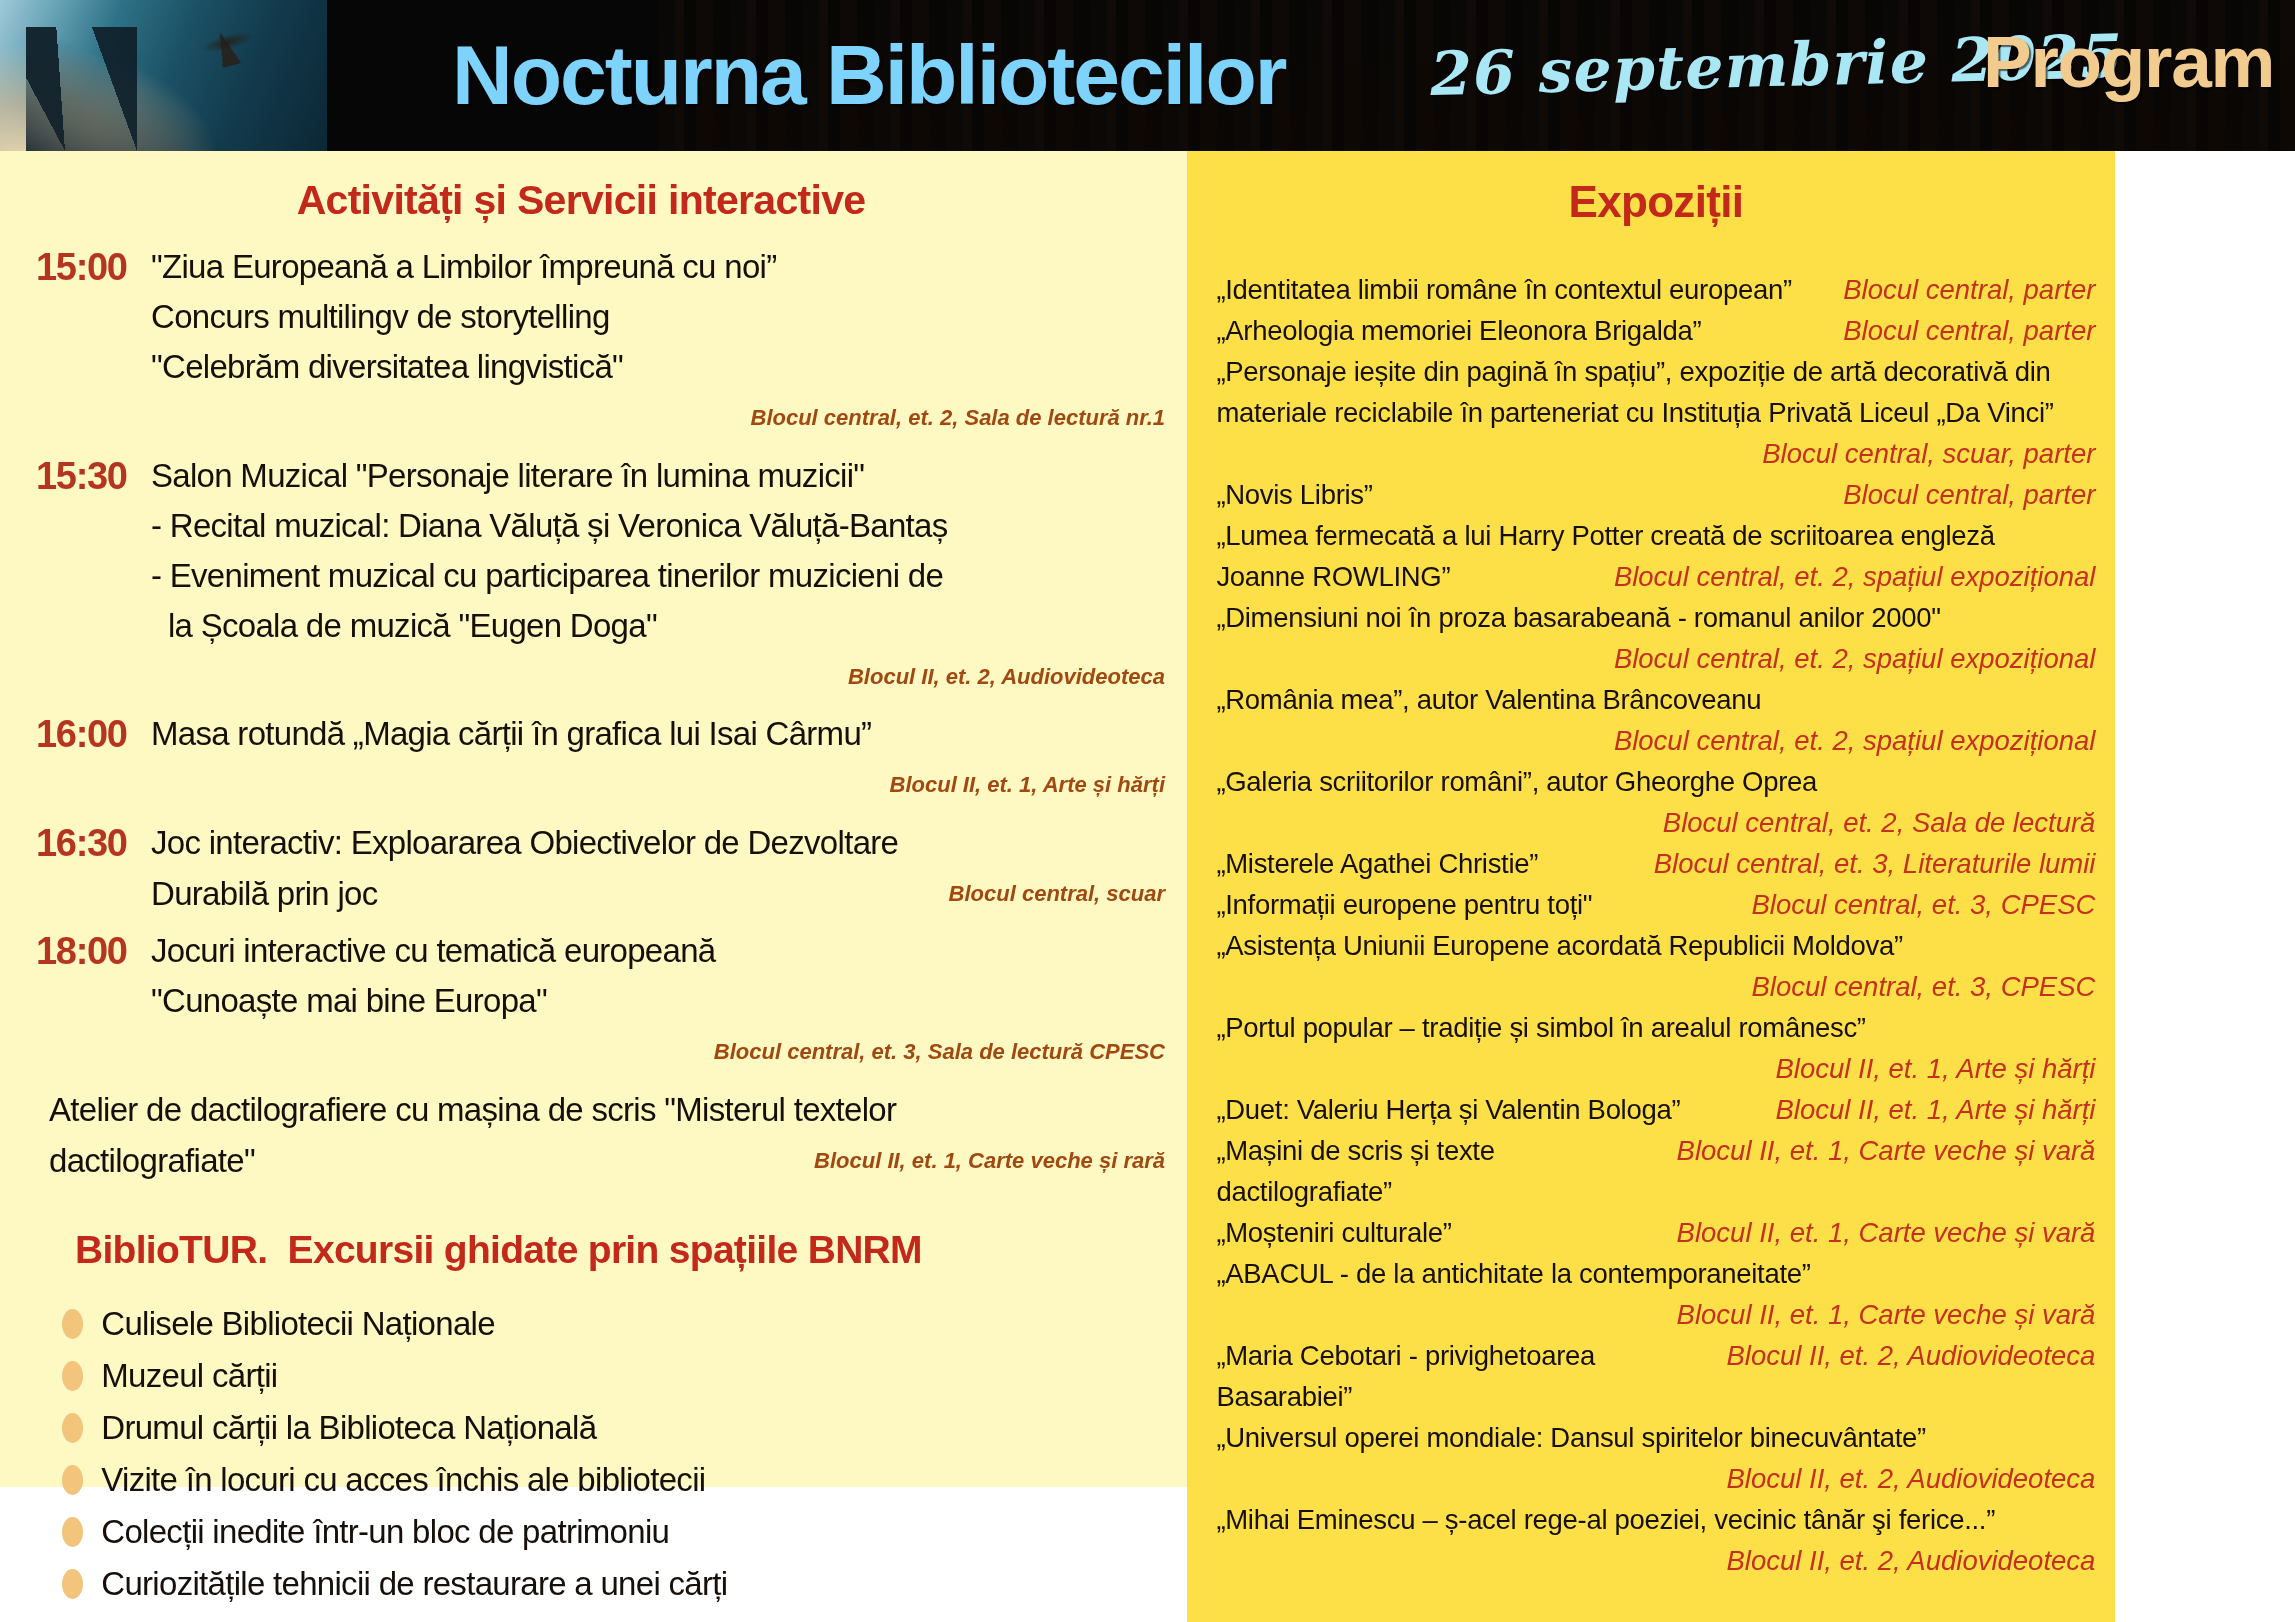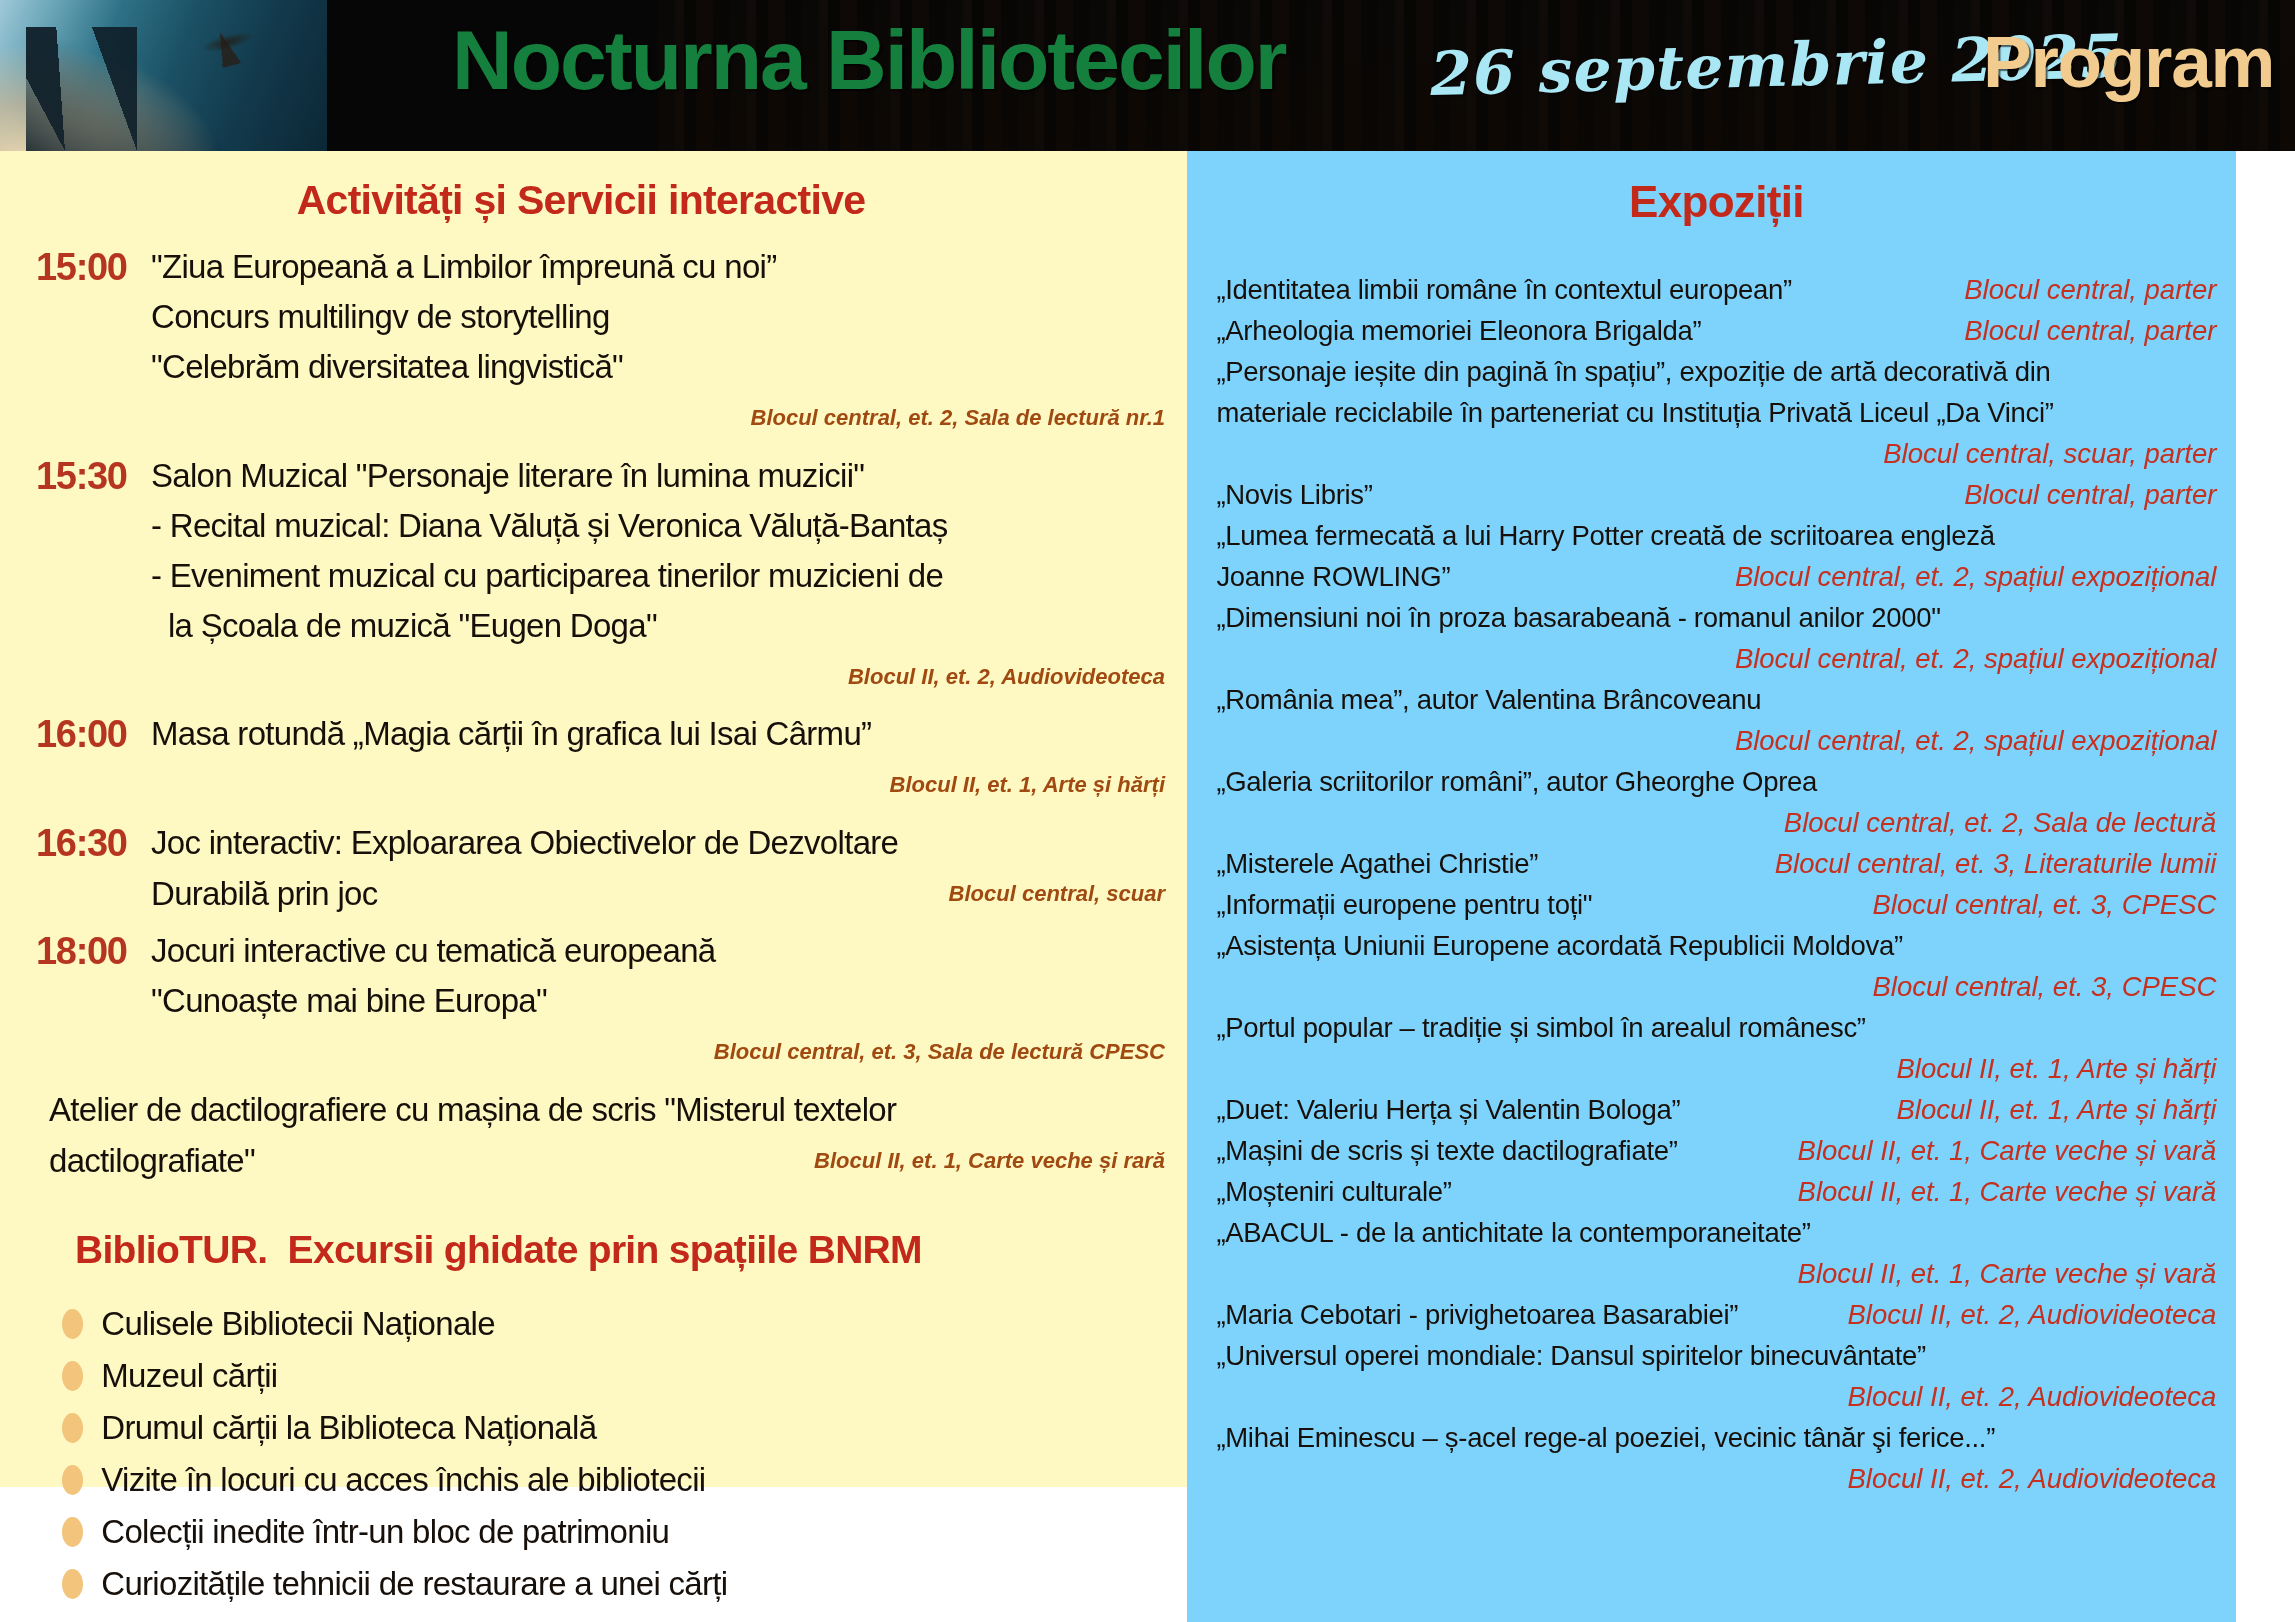--- a/index.html
+++ b/index.html
@@ -19,32 +19,32 @@
        conic-gradient(from -20deg at 111px 124px, rgba(14,30,40,.9) 0 20deg, transparent 20deg);
      filter:blur(0.7px); }
   .dragon-silhouette { position:absolute; left:177px; top:6.5px; width:98px; height:59px;
      background: radial-gradient(ellipse 39px 10.5px at 50% 60%, rgba(35,28,20,.85), rgba(35,28,20,0) 70%),
                  conic-gradient(from 160deg at 45% 40%, rgba(40,30,22,.8) 0 30deg, transparent 30deg);
      transform:rotate(-15deg); filter:blur(0.7px); }
   .bookshelf-image { position:absolute; left:658px; top:0; width:1638px; height:151px;
      background:
        linear-gradient(rgba(5,5,5,.72), rgba(8,6,4,.78)),
        repeating-linear-gradient(90deg, #17100a 0 17px, #2d1a10 17px 26px, #0b0704 26px 38px, #241108 38px 55px, #100a06 55px 72px); }
-  .header-title { position:absolute; left:452px; top:12px; font-size:84px; font-weight:bold;
-     letter-spacing:-2px; color:#15803d; text-shadow:2px 2px 1.3px rgba(0,0,0,.6); }
+  .header-title { position:absolute; left:452px; top:27px; font-size:84px; font-weight:bold;
+     letter-spacing:-2px; color:#7dd3fc; text-shadow:2px 2px 1.3px rgba(0,0,0,.6); }
   .header-date { position:absolute; left:1430px; top:30px; font-size:60px; font-weight:bold; font-style:italic;
      font-family:"DejaVu Serif", serif; color:#a9e7f4; letter-spacing:1.3px; transform:rotate(-1.5deg);
      text-shadow:1.3px 1.3px 1.3px rgba(0,0,0,.55); }
   .header-program { position:absolute; left:1983px; top:19.6px; font-size:73px; font-weight:bold;
      color:#f2cc8f; letter-spacing:-1.3px; text-shadow:2px 2px 1.3px rgba(0,0,0,.6); }
 
   
   .main { display:flex; width:2295px; height:1472px; }
   .left-col { width:1187px; height:1336px; background:#fef9c3; padding:19.6px 22px 0 36px; }
-  .right-col { width:1049px; height:1472px; background:#7dd3fc; padding:17px 19.6px 0 29.4px; }
+  .right-col { width:928px; height:1472px; background:#fde047; padding:17px 19.6px 0 29.4px; }
 
   
   .left-title { text-align:center; color:#c3291b; font-size:41px; font-weight:bold;
      letter-spacing:-0.7px; margin:6.5px 39px 18.3px 0; }
   .event { display:flex; margin-bottom:6.5px; }
   .event .time { width:115px; flex:0 0 115px; color:#b53520; font-weight:bold; font-size:38px;
      line-height:50px; letter-spacing:-1.3px; }
   .event .ev-body { flex:1; }
   .event .line { font-size:33px; line-height:50px; color:#160f0a; letter-spacing:-0.7px; white-space:pre; }
   .event .loc-line { text-align:right; font-size:22px; line-height:52px; color:#a04a12;

